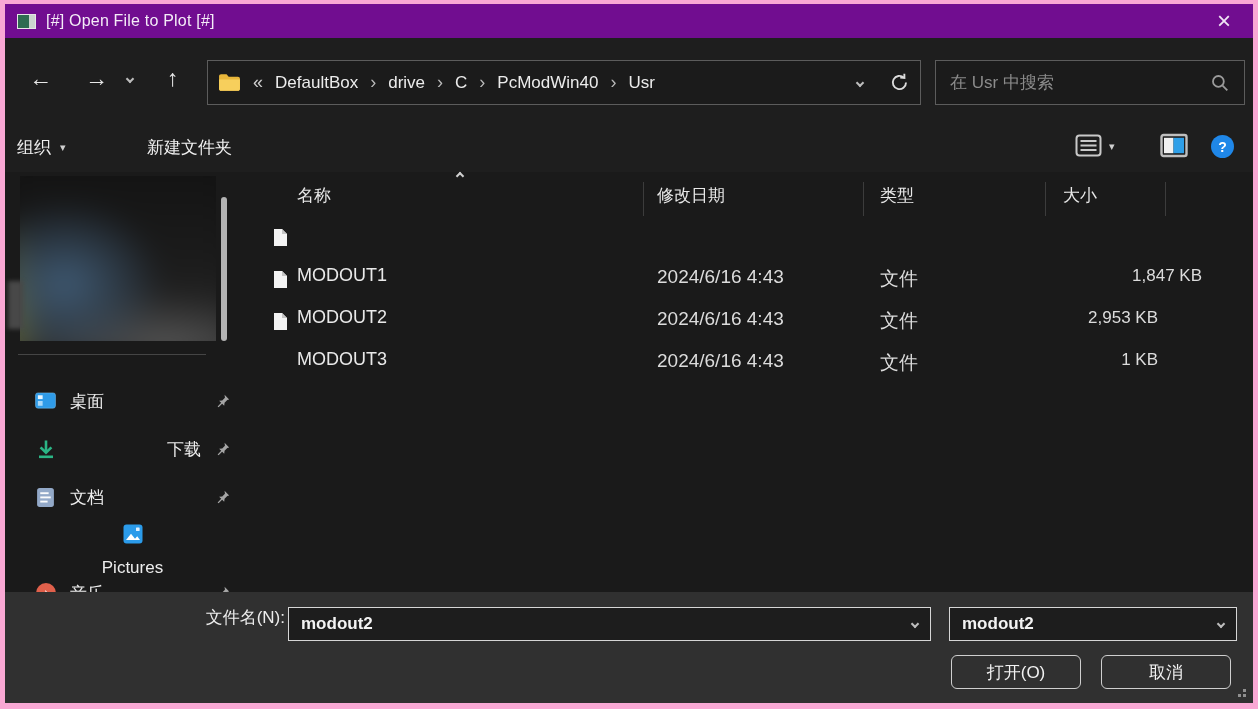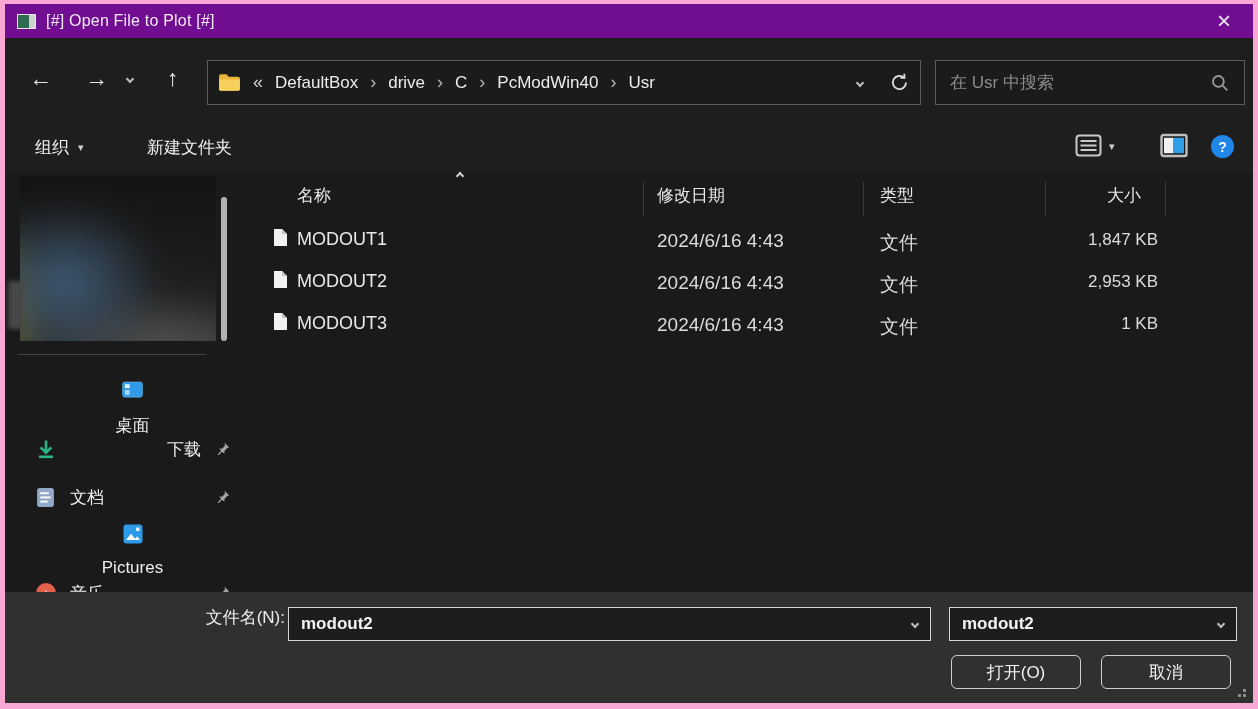--- a/index.html
+++ b/index.html
@@ -63,21 +63,21 @@
   .side-item { position:absolute; left:30px; width:195px; height:44px; display:flex; align-items:center; gap:14px; }
   .side-item .lbl { color:#ededed; font-size:17px; flex:1; }
   .icon-20 { width:21px; height:21px; flex:0 0 auto; display:flex; align-items:center; justify-content:center; }
   .music-circle { width:20px; height:20px; border-radius:50%; background:#e0604b; color:#fff;
                   font-size:12px; display:flex; align-items:center; justify-content:center; }
 
   
   .col-sep { position:absolute; width:1px; height:34px; top:10px; background:#3c3c3c; }
   .hdr { position:absolute; top:12px; color:#e8e8e8; font-size:17px; }
   .sort-chev { position:absolute; left:452px; top:1px; }
-  .row-text { position:absolute; color:#e9e9e9; font-size:18px; }
+  .row-text { position:absolute; color:#e9e9e9; font-size:18px;margin-top:36px; }
   .row-date, .row-type { color:#dcdcdc; font-size:19px; }
   .row-size { color:#dcdcdc; font-size:17px; text-align:right; }
 
   
   .footer { position:absolute; left:0; right:0; bottom:0; height:111px; background:#303030; z-index:5; }
   .fname-label { position:absolute; left:188px; top:14px; width:92px; text-align:right; color:#ededed; font-size:17px; }
   .combo { position:absolute; height:34px; background:#1d1d1d; border:1px solid #d6d6d6;
            display:flex; align-items:center; padding:0 12px; }
   .combo input { flex:1; background:transparent; border:none; outline:none; color:#f3f3f3;
                  font-size:17px; font-weight:600; font-family:"Liberation Sans", sans-serif; }
@@ -131,21 +131,21 @@
       </div>
 
       <div class="searchbox">
         <span class="search-ph">在 Usr 中搜索</span>
         <svg width="20" height="20" viewBox="0 0 20 20">
           <circle cx="8.4" cy="8.4" r="5.4" fill="none" stroke="#9b9b9b" stroke-width="1.8"></circle>
           <path d="M12.6 12.6 17.3 17.3" stroke="#9b9b9b" stroke-width="1.8"></path>
         </svg>
       </div>
 
-      <div class="toolbar-item" style="left:30px;">
+      <div class="toolbar-item" style="left:12px;">
         <span>组织</span>
         <span class="tri">▾</span>
       </div>
       <div class="toolbar-item" style="left:142px;">
         <span>新建文件夹</span>
       </div>
 
       <div style="position:absolute; left:1070px; top:96px;">
         <svg width="27" height="23" viewBox="0 0 27 23">
           <rect x="1.5" y="1.5" width="24" height="20" rx="3" fill="none" stroke="#c9c9c9" stroke-width="2"></rect>
@@ -166,21 +166,21 @@
     <div class="content">
 
       <div>
         <div class="preview-wrap">
           <div class="preview-blur"></div>
         </div>
         <div class="side-patch"></div>
         <div class="side-scrollbar"></div>
         <div class="side-divider"></div>
 
-        <div class="side-item" style="top:207px;flex-direction:column;">
+        <div class="side-item" style="top:207px;">
           <span class="icon-20">
             <svg width="22" height="18" viewBox="0 0 22 18">
               <rect x="0.5" y="0.5" width="21" height="16" rx="2.5" fill="#2f9be8"></rect>
               <rect x="0.5" y="0.5" width="21" height="16" rx="2.5" fill="none" stroke="#7ec5f2" stroke-width="1" opacity=".5"></rect>
               <rect x="3" y="3" width="5" height="4" fill="#eaf6ff"></rect>
               <rect x="3" y="9" width="5" height="5" fill="#bfe3fa" opacity=".85"></rect>
             </svg>
           </span>
           <span class="lbl">桌面</span>
           <svg width="15" height="15" viewBox="0 0 16 16">
@@ -242,36 +242,36 @@
         </div>
       </div>
 
       <div>
 
         <div>
           <span class="chev up sm sort-chev"></span>
           <div class="hdr" style="left:292px;">名称</div>
           <div class="hdr" style="left:652px;">修改日期</div>
           <div class="hdr" style="left:875px;">类型</div>
-          <div class="hdr" style="left:1102px;">大小</div>
+          <div class="hdr" style="left:1058px;">大小</div>
           <div class="col-sep" style="left:638px;"></div>
           <div class="col-sep" style="left:858px;"></div>
           <div class="col-sep" style="left:1040px;"></div>
           <div class="col-sep" style="left:1160px;"></div>
         </div>
 
         <div>
           <svg style="position:absolute; left:268px; top:56px;" width="15" height="19" viewBox="0 0 15 19">
             <path d="M1 1h8l5 5v12H1z" fill="#f3f3f3"></path>
               <path d="M9 1l5 5H9z" fill="#c4c4c4"></path>
           </svg>
           <div class="row-text" style="left:292px; top:57px;">MODOUT1</div>
           <div class="row-text row-date" style="left:652px; top:58px;">2024/6/16 4:43</div>
           <div class="row-text row-type" style="left:875px; top:58px;">文件</div>
-          <div class="row-text row-size" style="left:1003px; top:58px; width:150px;">1,847 KB</div>
+          <div class="row-text row-size" style="left:1047px; top:58px; width:150px;">1,847 KB</div>
         </div>
 
         <div>
           <svg style="position:absolute; left:268px; top:98px;" width="15" height="19" viewBox="0 0 15 19">
             <path d="M1 1h8l5 5v12H1z" fill="#f3f3f3"></path>
               <path d="M9 1l5 5H9z" fill="#c4c4c4"></path>
           </svg>
           <div class="row-text" style="left:292px; top:99px;">MODOUT2</div>
           <div class="row-text row-date" style="left:652px; top:100px;">2024/6/16 4:43</div>
           <div class="row-text row-type" style="left:875px; top:100px;">文件</div>

